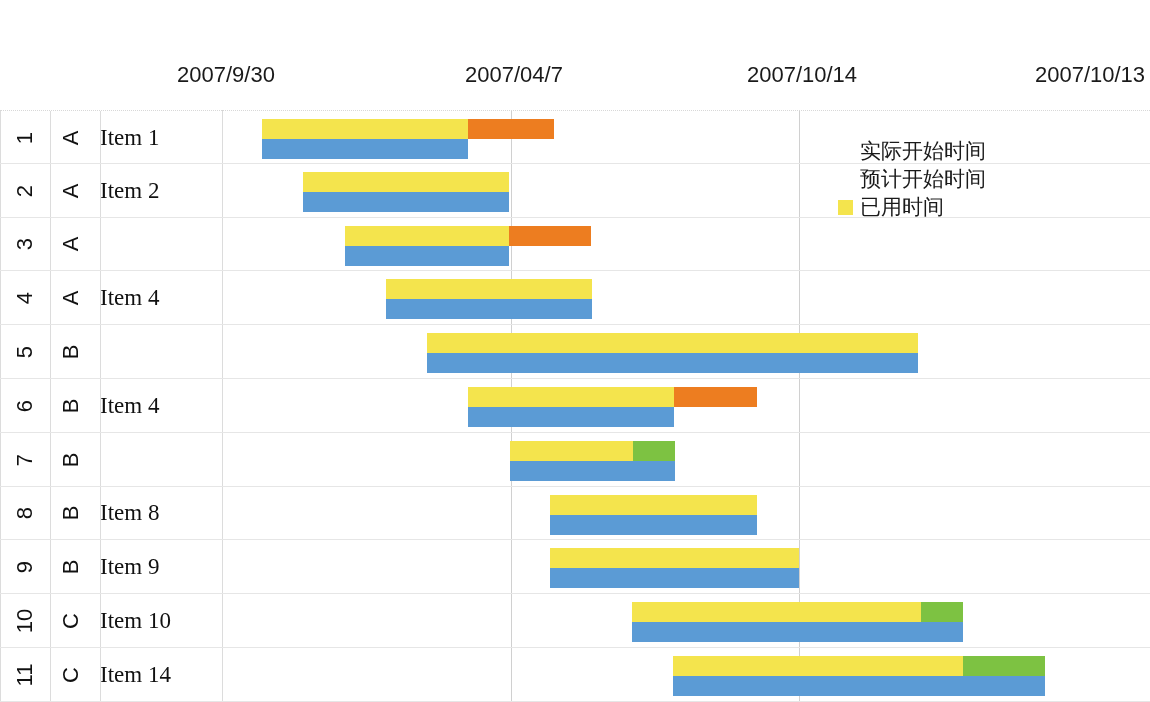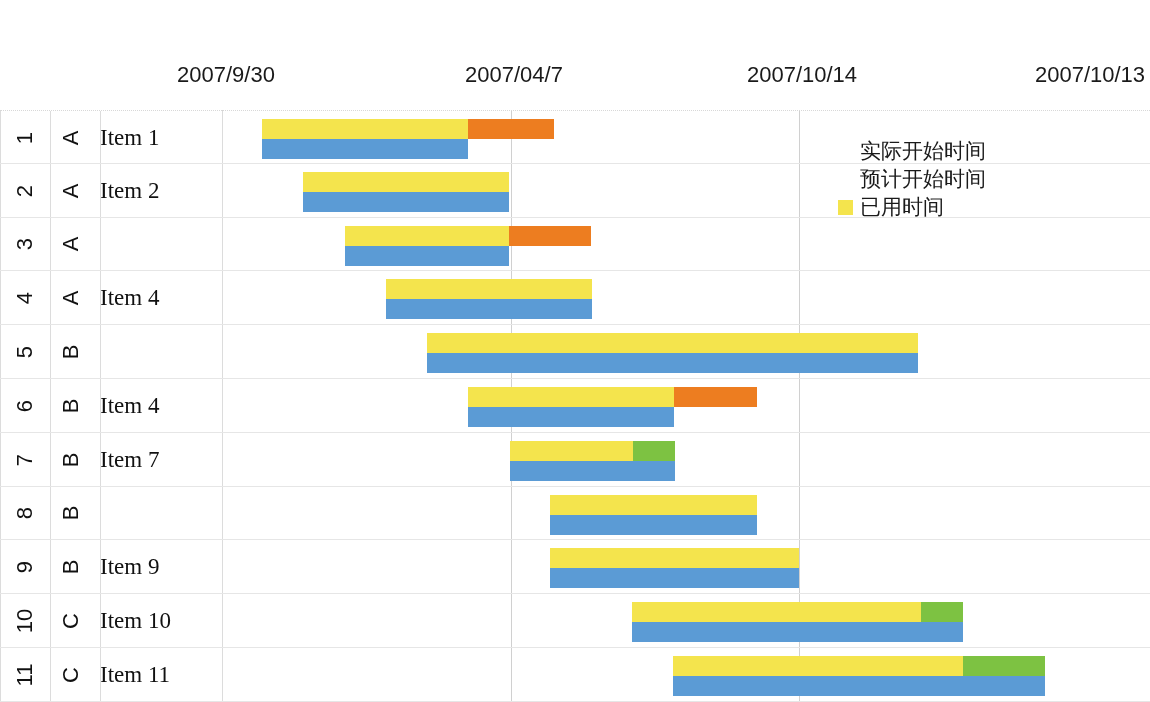--- a/index.html
+++ b/index.html
@@ -306,39 +306,39 @@
         </div>
       </div>
       <div class="row">
         <div class="hline-solid"></div>
         <div class="cell-num">
           <span>7</span>
         </div>
         <div class="cell-group">
           <span>B</span>
         </div>
-        <div class="cell-label">Item 7</div>
         <div class="col-sep" style="left: 0px;"></div>
         <div class="col-sep" style="left: 50px;"></div>
         <div class="col-sep" style="left: 100px;"></div>
         <div class="col-sep" style="left: 222px;"></div>
         <div class="bars">
           <div class="bar bar-upper" style="left: 510px; width: 123px; background: rgb(244, 228, 77);"></div>
           <div class="bar bar-upper" style="left: 633px; width: 42px; background: rgb(125, 194, 66);"></div>
           <div class="bar bar-lower" style="left: 510px; width: 165px; background: rgb(91, 155, 213);"></div>
         </div>
       </div>
       <div class="row">
         <div class="hline-solid"></div>
         <div class="cell-num">
           <span>8</span>
         </div>
         <div class="cell-group">
           <span>B</span>
         </div>
+        <div class="cell-label">Item 8</div>
         <div class="col-sep" style="left: 0px;"></div>
         <div class="col-sep" style="left: 50px;"></div>
         <div class="col-sep" style="left: 100px;"></div>
         <div class="col-sep" style="left: 222px;"></div>
         <div class="bars">
           <div class="bar bar-upper" style="left: 550px; width: 207px; background: rgb(244, 228, 77);"></div>
           <div class="bar bar-lower" style="left: 550px; width: 207px; background: rgb(91, 155, 213);"></div>
         </div>
       </div>
       <div class="row">
@@ -379,21 +379,21 @@
         </div>
       </div>
       <div class="row">
         <div class="hline-solid"></div>
         <div class="cell-num">
           <span>11</span>
         </div>
         <div class="cell-group">
           <span>C</span>
         </div>
-        <div class="cell-label">Item 11</div>
+        <div class="cell-label">Item 14</div>
         <div class="col-sep" style="left: 0px;"></div>
         <div class="col-sep" style="left: 50px;"></div>
         <div class="col-sep" style="left: 100px;"></div>
         <div class="col-sep" style="left: 222px;"></div>
         <div class="bars">
           <div class="bar bar-upper" style="left: 673px; width: 290px; background: rgb(244, 228, 77);"></div>
           <div class="bar bar-upper" style="left: 963px; width: 82px; background: rgb(125, 194, 66);"></div>
           <div class="bar bar-lower" style="left: 673px; width: 372px; background: rgb(91, 155, 213);"></div>
         </div>
       </div>

